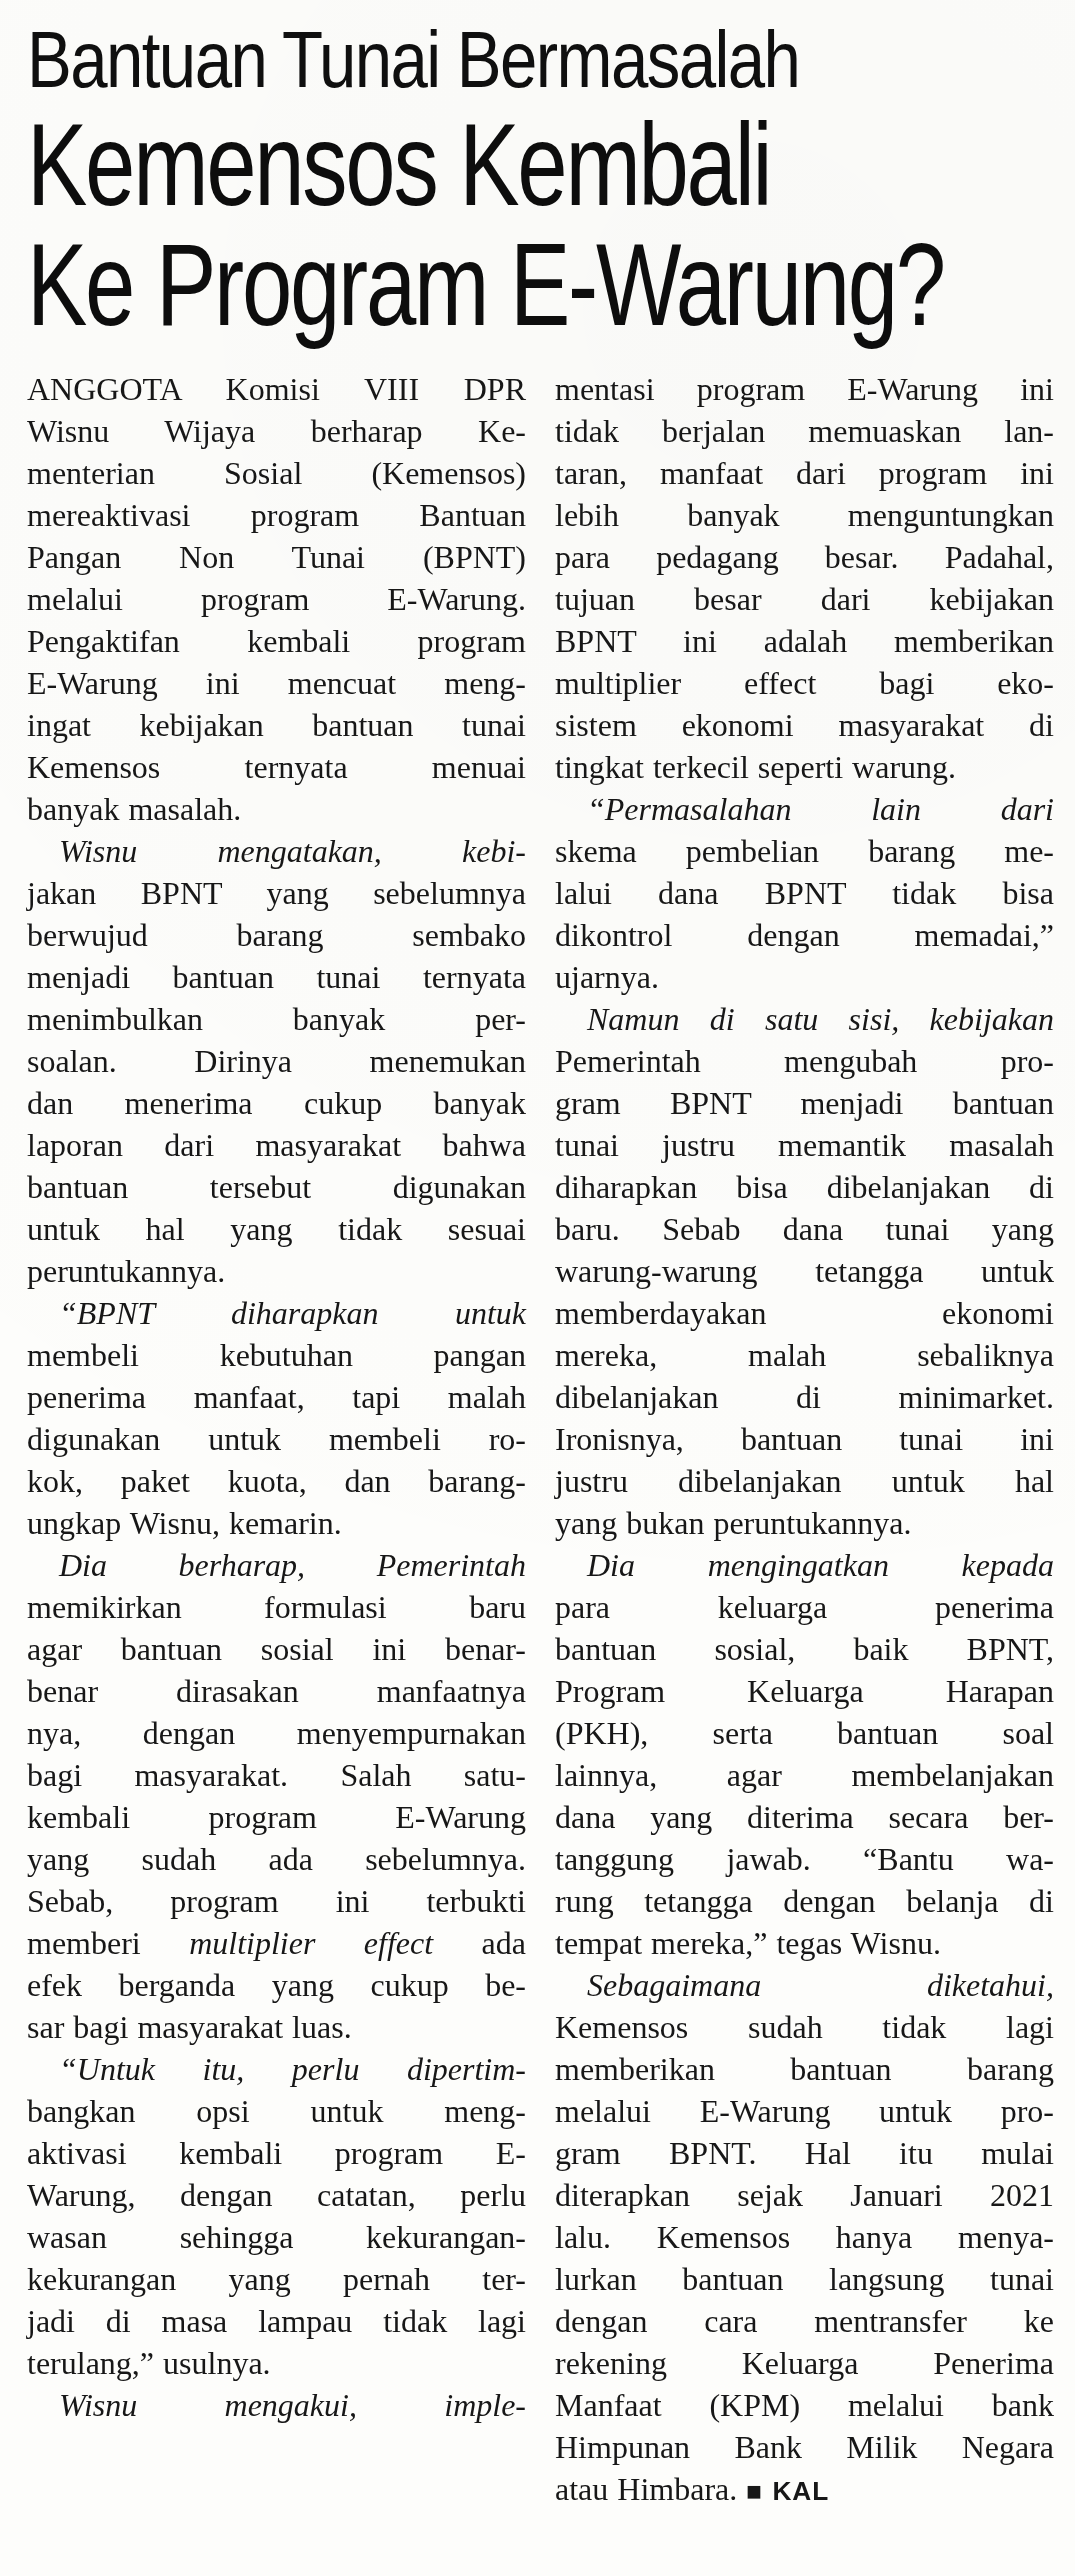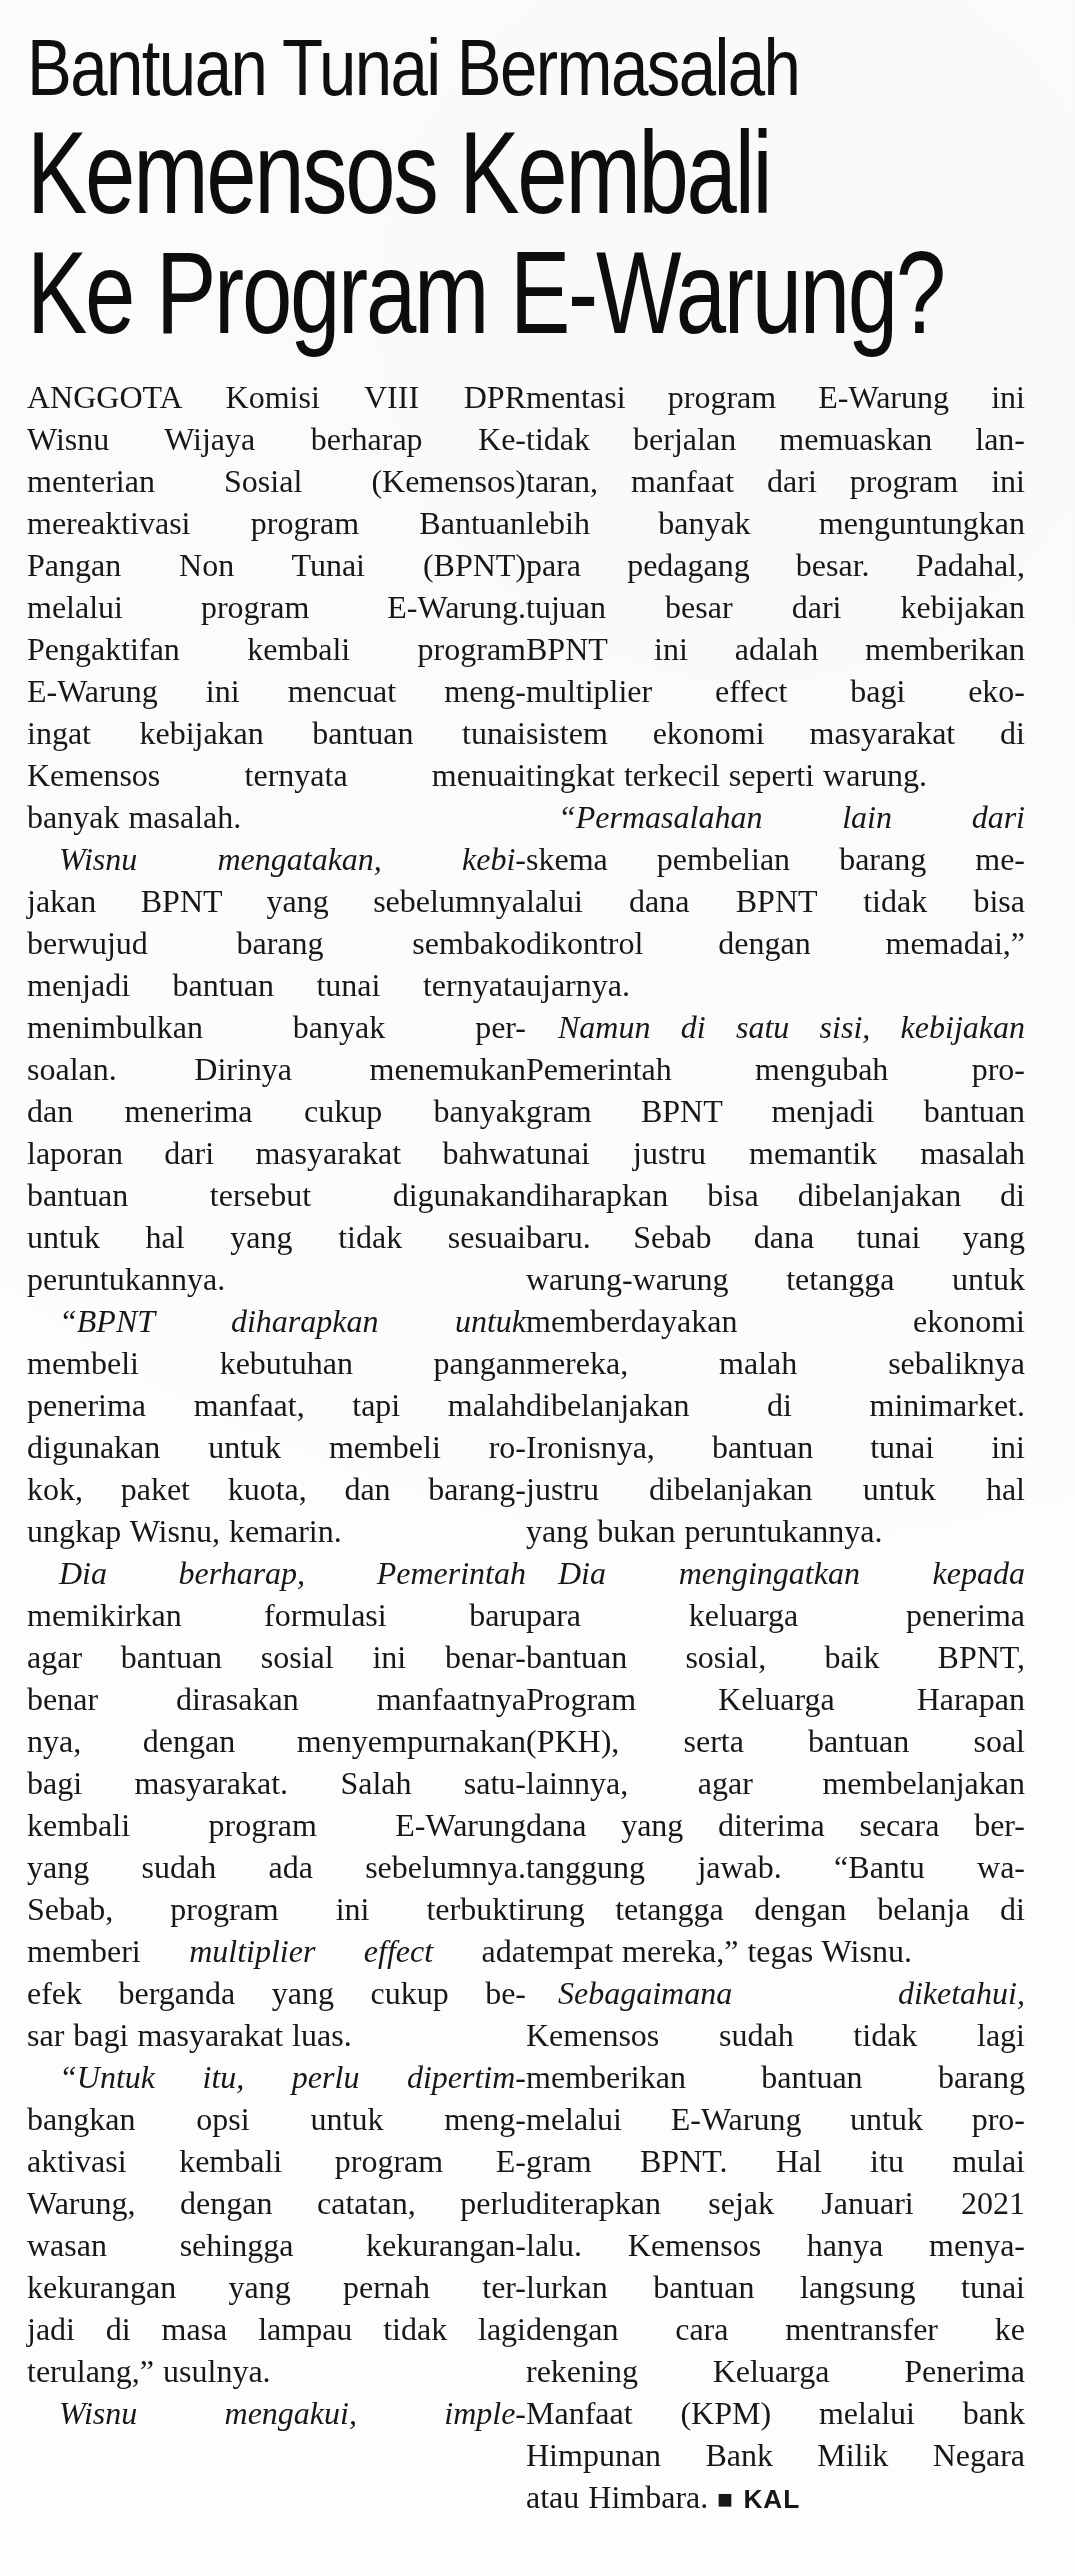--- a/index.html
+++ b/index.html
@@ -8,39 +8,40 @@
     width:1075px;height:2576px;
     margin:0 auto;
     background:#fdfdfb;
     background-image:radial-gradient(circle at 70% 12%, rgba(0,0,0,0.015), transparent 60%);
     color:#161616;
     font-family:"Liberation Serif", serif;
     overflow:hidden;
     box-sizing:border-box;
     padding:15.2px 21px 0 27px;
   }
-  .headline-block{margin:8px 0 23px 0;}
+  .headline-block{margin:0 0 23px 0;}
   .kicker{
     font-family:"Liberation Sans", sans-serif;
     font-size:80px;line-height:90px;
     font-weight:400;letter-spacing:-1.9px;
     color:#0f0f0f;
     transform:scaleX(0.84);transform-origin:left top;
     white-space:nowrap;
   }
   .main-line{
     font-family:"Liberation Sans", sans-serif;
     font-size:116px;line-height:120px;
     font-weight:400;letter-spacing:-2.9px;
     color:#0d0d0d;
     transform:scaleX(0.78);transform-origin:left top;
     white-space:nowrap;
   }
   .columns{
     display:flex;
+    gap:29px;
     align-items:flex-start;
   }
   .col{
     width:499px;
     flex:0 0 499px;
   }
   .para{margin:0;}
   .line{
     font-size:32px;
     line-height:42px;

